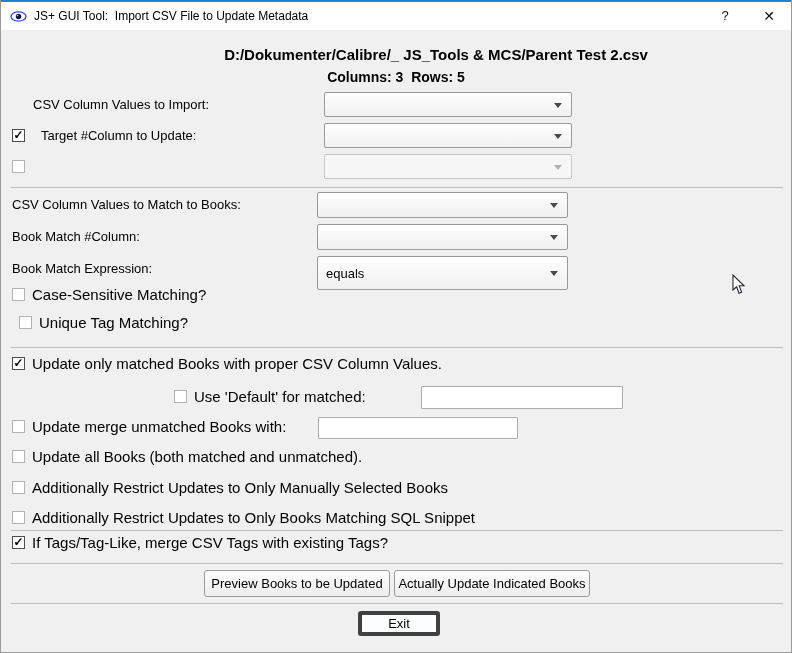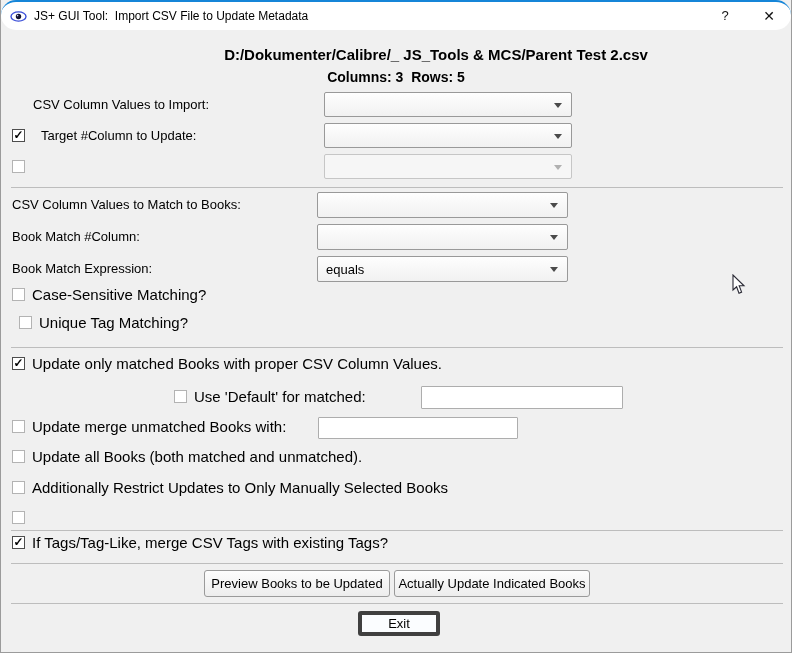--- a/index.html
+++ b/index.html
@@ -2,21 +2,21 @@
 <html><head>
 <meta charset="utf-8">
 <style>
   html,body{margin:0;padding:0;}
   body{width:792px;height:653px;font-family:"Liberation Sans",sans-serif;}
   #win{position:relative;width:792px;height:653px;background:#f0f0f0;overflow:hidden;
        border-left:1px solid #9b9b9b;border-right:1px solid #9b9b9b;border-bottom:1px solid #9b9b9b;
        box-sizing:border-box;}
   
   #titlebar{position:absolute;left:0;top:0;width:100%;height:30px;background:#ffffff;
-            border-top:2px solid #1585d8;box-sizing:border-box;border-radius:15px;}
+            border-top:2px solid #1585d8;box-sizing:border-box;}
   #appicon{position:absolute;left:9px;top:6px;width:17px;height:17px;}
   #title{position:absolute;left:33px;top:0;line-height:28px;font-size:12px;color:#000;white-space:pre;}
   .tbtn{position:absolute;top:0;width:32px;height:28px;text-align:center;line-height:28px;
         font-size:14px;color:#111;cursor:default;}
   #helpbtn{left:708px;font-size:13px;}
   #closebtn{left:752px;}
   
   .hdr{position:absolute;left:0;width:100%;text-align:center;font-weight:bold;color:#000;white-space:pre;}
   #filepath{top:46px;font-size:15px;margin-left:40px;}
   #csvinfo{top:69px;font-size:14px;}
@@ -104,21 +104,21 @@
     <span class="arr"></span>
   </div>
 
   <div class="lbl" style="left:11px;top:224px;line-height:26px;">Book Match #Column:</div>
   <div class="combo" style="left:316px;top:224px;width:251px;height:26px;">
     <span class="val"></span>
     <span class="arr"></span>
   </div>
 
   <div class="lbl" style="left:11px;top:256px;line-height:26px;">Book Match Expression:</div>
-  <div class="combo" style="left:316px;top:256px;width:251px;height:26px;">
+  <div class="combo" style="left:316px;top:256px;width:251px;height:34px;">
     <span class="val">equals</span>
     <span class="arr"></span>
   </div>
 
   <div class="cbrow" style="left:11px;top:286px;">
     <span class="cbbox">
         <span class="chk"></span>
       </span>
     <span class="cblabel">Case-Sensitive Matching?</span>
   </div>
@@ -166,20 +166,21 @@
     <span class="cbbox">
         <span class="chk"></span>
       </span>
     <span class="cblabel">Additionally Restrict Updates to Only Manually Selected Books</span>
   </div>
 
   <div class="cbrow" style="left:11px;top:509px;">
     <span class="cbbox">
         <span class="chk"></span>
       </span>
+    <span class="cblabel">Additionally Restrict Updates to Only Books Matching SQL Snippet</span>
   </div>
 
   <div class="sep" style="top:530px;"></div>
 
   <div class="cbrow checked" style="left:11px;top:534px;">
     <span class="cbbox">
         <span class="chk">✓</span>
       </span>
     <span class="cblabel">If Tags/Tag-Like, merge CSV Tags with existing Tags?</span>
   </div>

